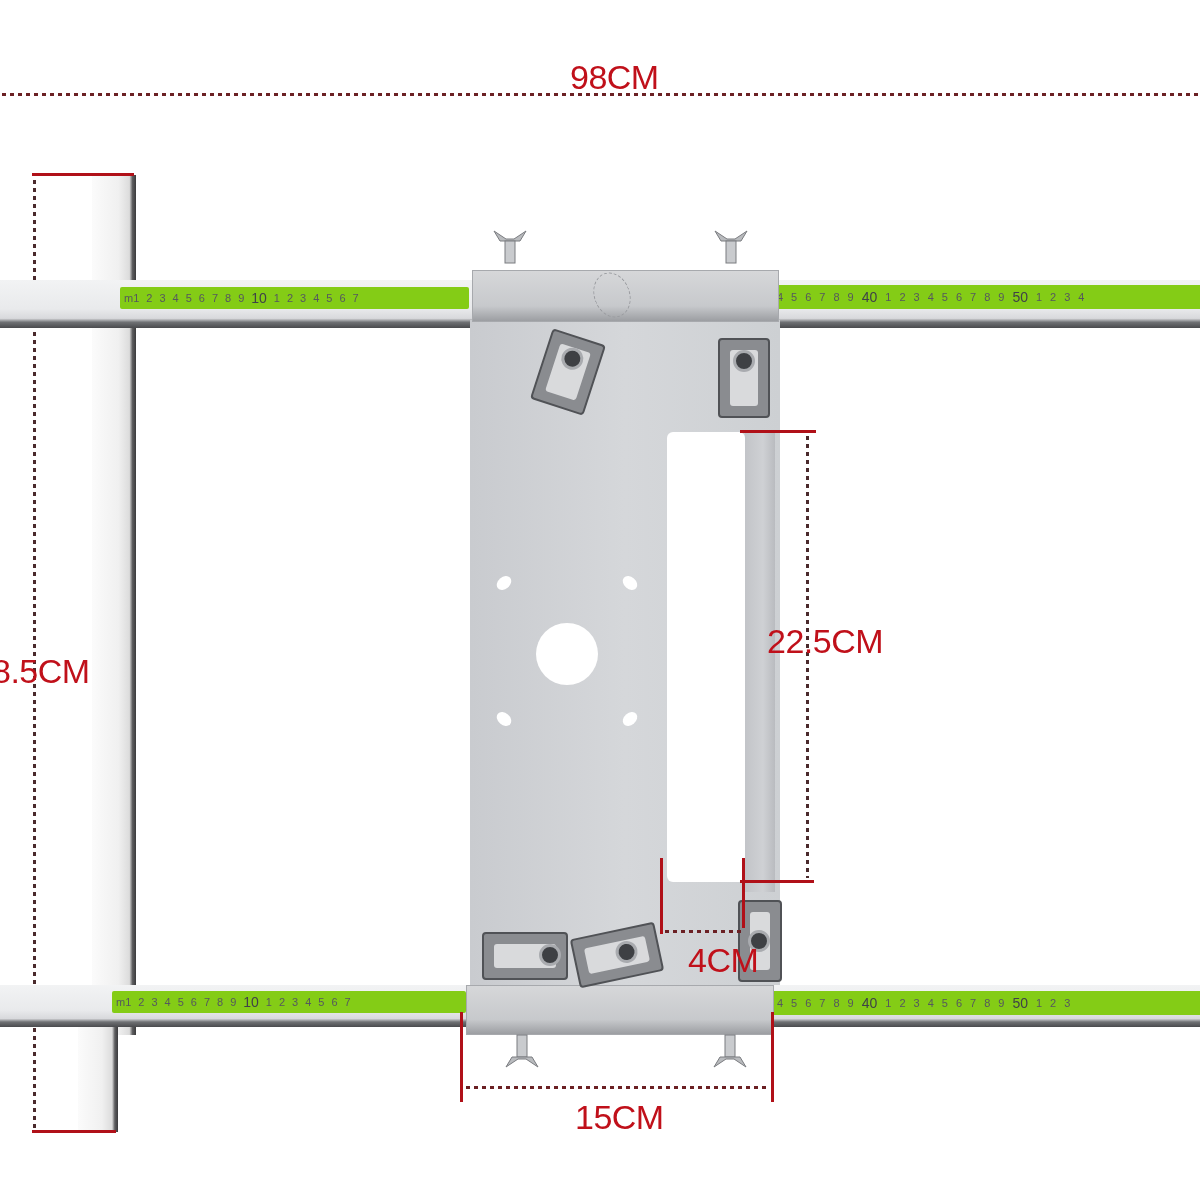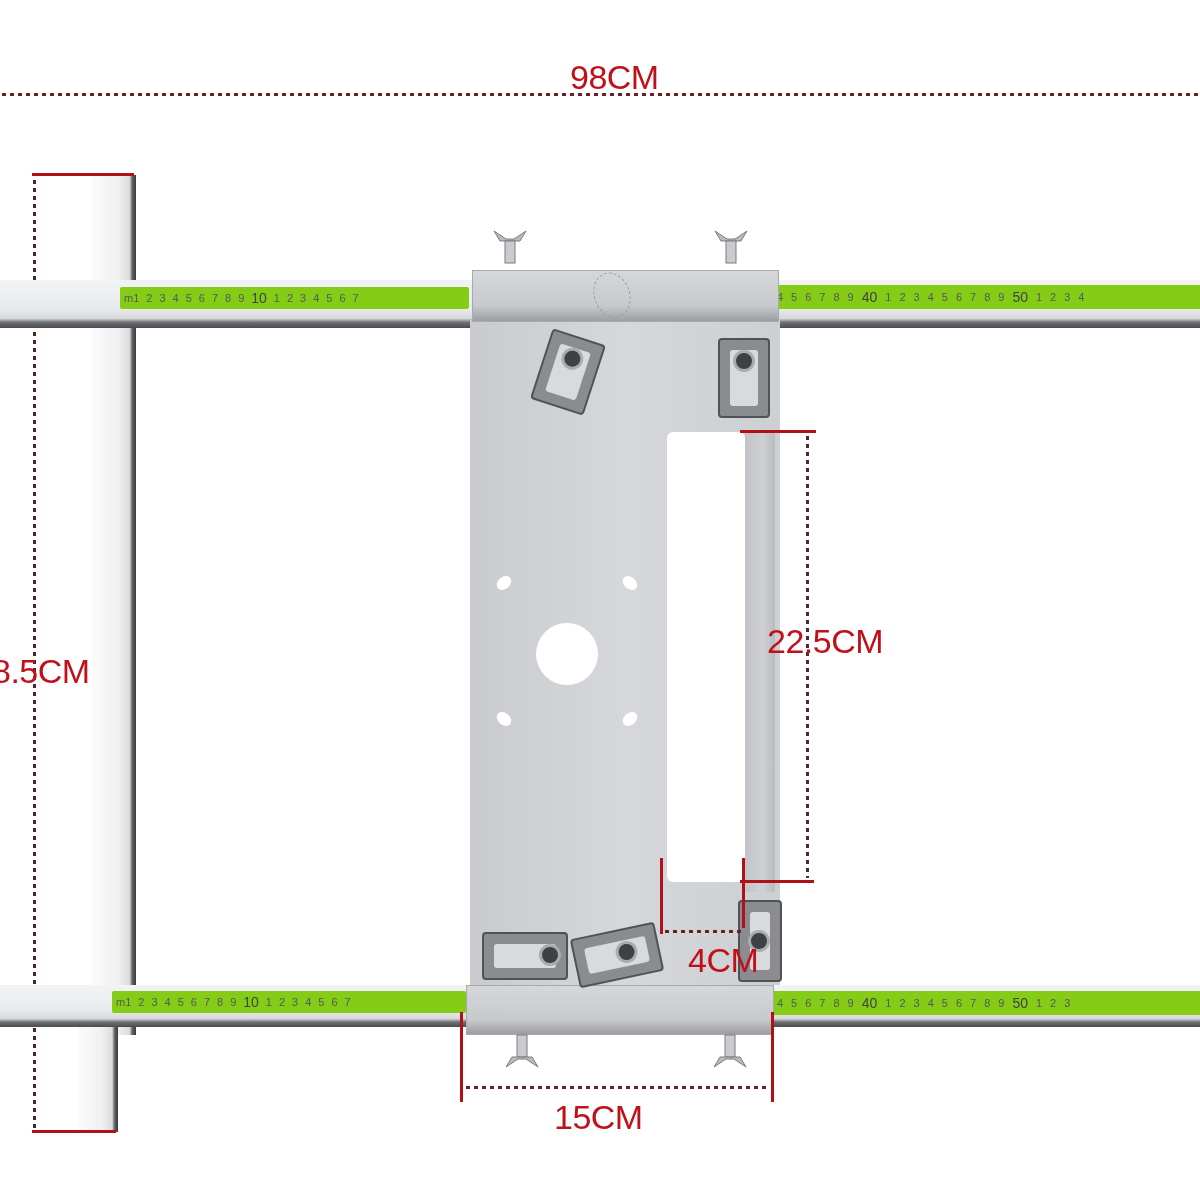--- a/index.html
+++ b/index.html
@@ -190,13 +190,13 @@
 <div class="dim-label" style="left:767px;top:622px;">22.5CM</div>
 
 <div class="red-v" style="left:660px;top:858px;height:76px;"></div>
 <div class="red-v" style="left:742px;top:858px;height:70px;"></div>
 <div class="dot-h" style="left:663px;top:930px;width:80px;"></div>
 <div class="dim-label" style="left:660px;top:941px;padding-left:28px;">4CM</div>
 
 <div class="red-v" style="left:460px;top:1012px;height:90px;"></div>
 <div class="red-v" style="left:771px;top:1012px;height:90px;"></div>
 <div class="dot-h" style="left:464px;top:1086px;width:306px;"></div>
-<div class="dim-label" style="left:554px;top:1098px;">15CM</div>
+<div class="dim-label" style="left:575px;top:1098px;">15CM</div>
 
 </body></html>

